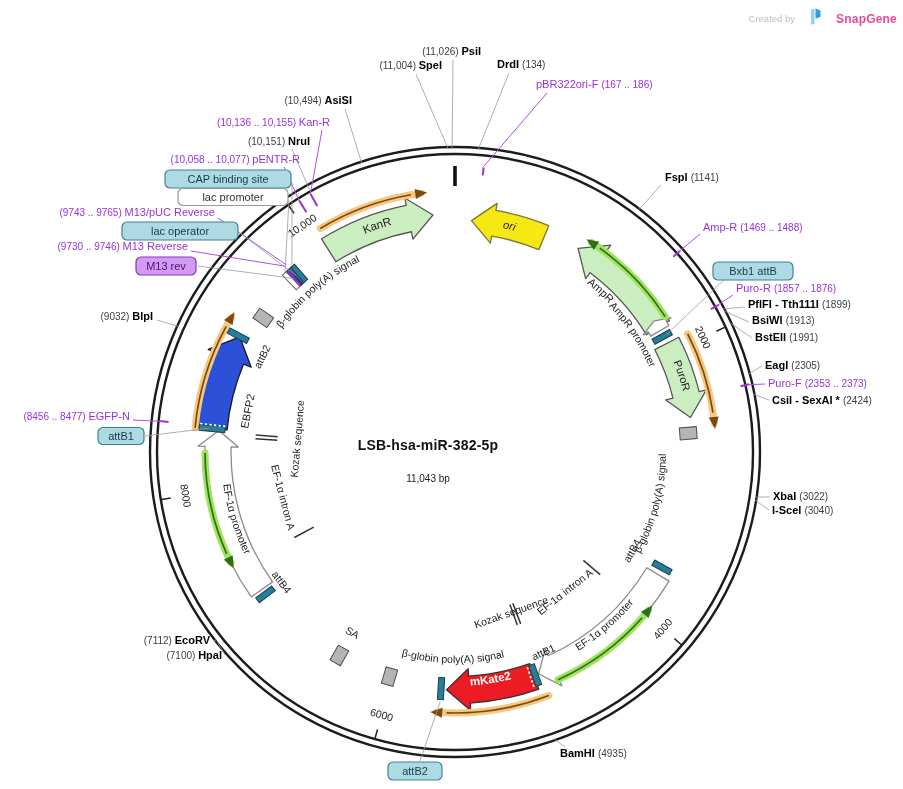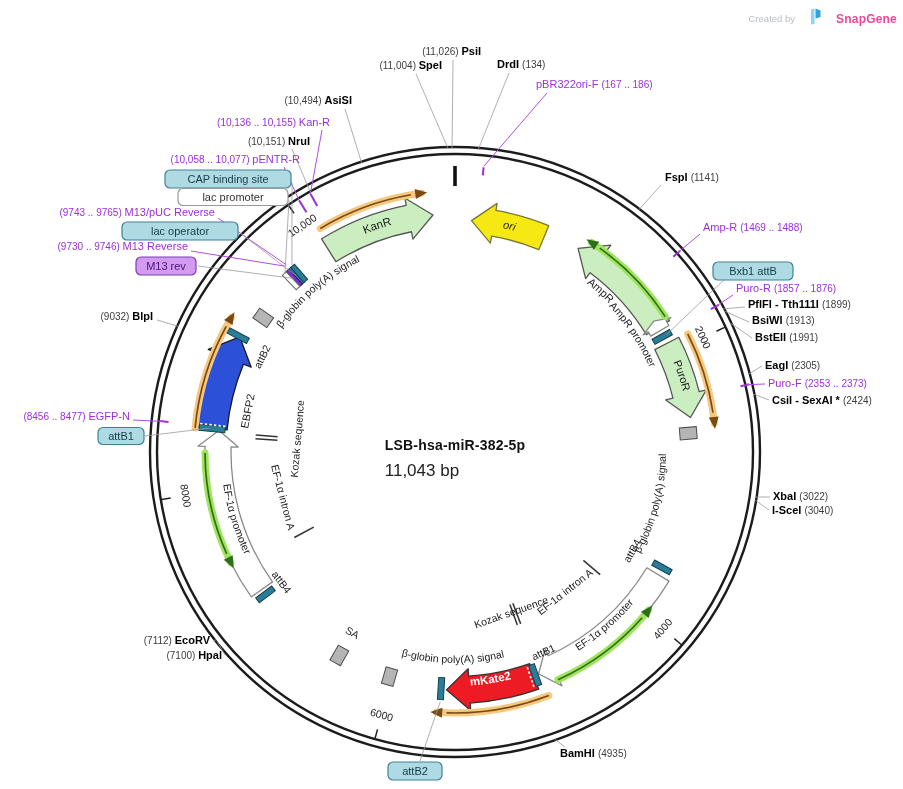--- a/index.html
+++ b/index.html
@@ -1,22 +1,22 @@
 <!DOCTYPE html>
 <html><head>
 <meta charset="utf-8">
 <style>
   html,body{margin:0;padding:0;background:#fff;}
   .stage{position:relative;width:903px;height:789px;background:#fff;overflow:hidden;
          font-family:"Liberation Sans","DejaVu Sans",sans-serif;}
   svg text{font-family:"Liberation Sans","DejaVu Sans",sans-serif;}
-  .center-title{position:absolute;left:455px;top:437px;transform:translateX(-50%);
-                text-align:left;pointer-events:none;}
+  .center-title{position:absolute;left:428px;top:437px;transform:translateX(-50%);
+                text-align:center;pointer-events:none;}
   .center-title .t1{font-size:14px;font-weight:bold;color:#111;letter-spacing:.2px;}
-  .center-title .t2{font-size:17px;color:#222;margin-top:8px;}
+  .center-title .t2{font-size:10px;color:#222;margin-top:20px;}
   .watermark{position:absolute;top:8px;right:6px;display:flex;align-items:center;gap:14px;}
   .watermark .cb{font-size:9.5px;color:#b9bec6;}
   .watermark .brand{font-size:12px;font-weight:600;color:#ec4899;letter-spacing:.2px;}
 </style>
 </head>
 <body>
 
 <div class="stage">
   <div class="watermark">
     <span class="cb">Created by</span>

